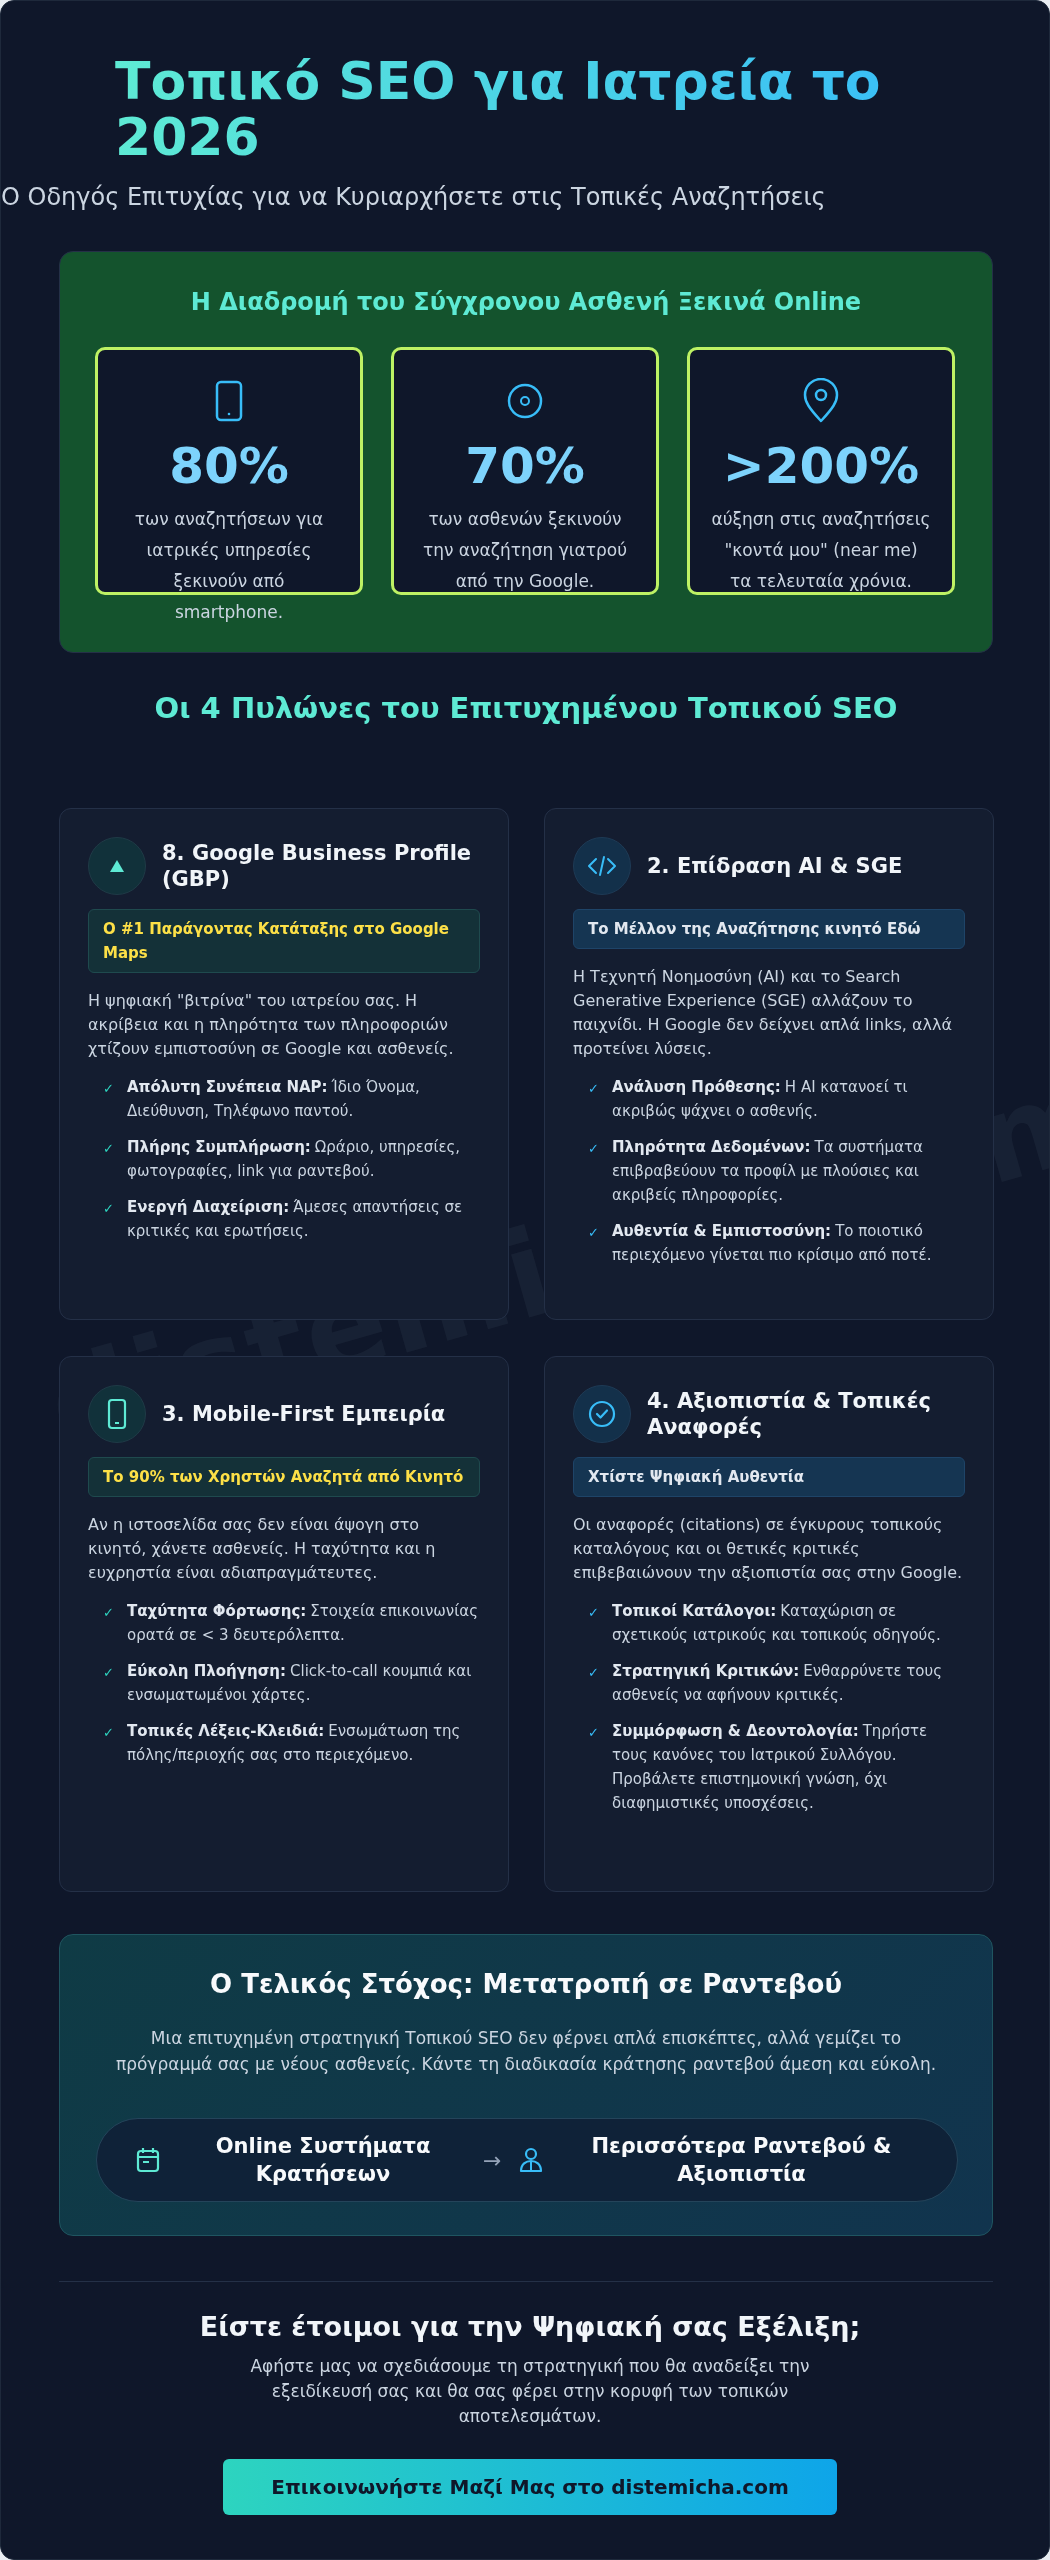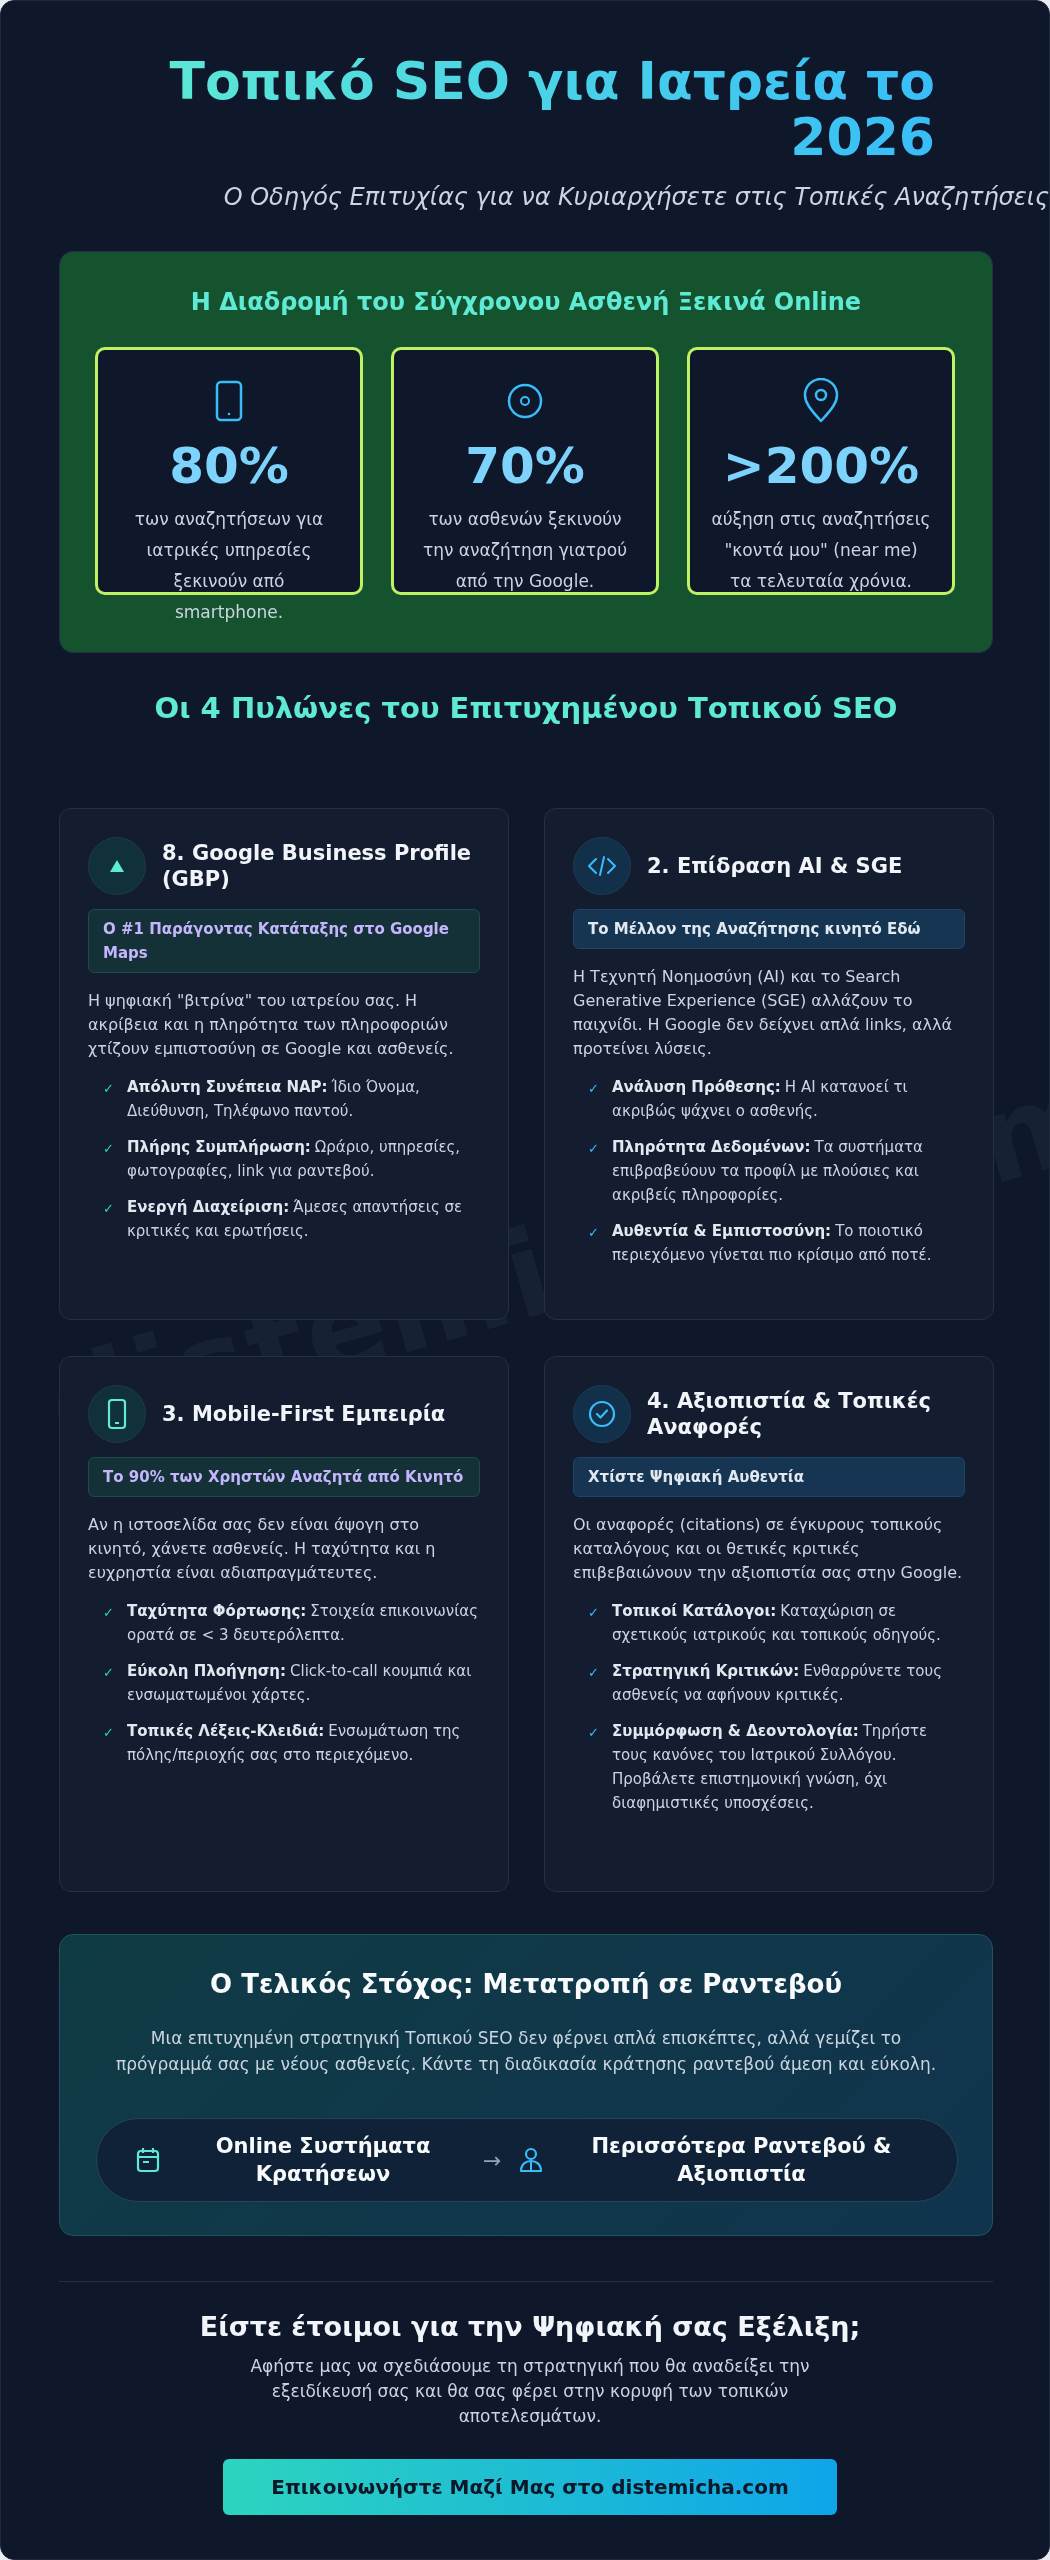--- a/index.html
+++ b/index.html
@@ -7,27 +7,27 @@
   body { font-family: "DejaVu Sans", sans-serif; color: #cbd5e1; }
   .page {
     position: absolute; left: 0; top: 0; width: 1050px; height: 2560px;
     background: #0f172a; border-radius: 14px; border: 1px solid #1e293b; overflow: hidden;
   }
   .watermark {
     position: absolute; left: 30px; top: 1190px; transform: rotate(-16deg);
     font-family: "DejaVu Sans", sans-serif; font-weight: bold; font-size: 120px;
     color: rgba(148,163,184,0.07); white-space: nowrap; pointer-events: none; letter-spacing: 2px;
   }
-  .hero { text-align: right; padding-top: 52px; }
+  .hero { text-align: left; padding-top: 52px; }
   .hero h1 {
     font-size: 52px; line-height: 56px; font-weight: bold; width: 820px; margin: 0 auto;
     background: linear-gradient(90deg, #5eead4 0%, #38bdf8 100%);
     -webkit-background-clip: text; background-clip: text; color: transparent;
   }
-  .hero p { margin-top: 18px; font-size: 24px; color: #cbd5e1; font-style: italic; }
+  .hero p { margin-top: 18px; font-size: 24px; color: #cbd5e1; }
 
   .journey {
     position: absolute; left: 58px; top: 250px; width: 934px; height: 402px;
     background: #14532d; border: 1px solid #243047; border-radius: 14px;
   }
   .journey h2 { text-align: center; margin-top: 36px; font-size: 24px; font-weight: bold; color: #5eead4; }
   .stats { position: absolute; top: 95px; left: 35px; display: flex; gap: 28px; }
   .stat {
     width: 268px; height: 248px; background: #0f172a; border: 3px solid #bef264; border-radius: 10px;
     text-align: center; padding-top: 26px;
@@ -52,21 +52,21 @@
   .badge {
     width: 58px; height: 58px; border-radius: 50%; flex: 0 0 58px;
     display: flex; align-items: center; justify-content: center; border: 1px solid #1f3a46;
   }
   .badge.teal { background: #11313a; }
   .badge.blue { background: #13304a; border-color: #1e3a55; }
   .pillar-head h3 { font-size: 21px; line-height: 26px; font-weight: bold; color: #f1f5f9; }
   .highlight {
     margin-top: 14px; border-radius: 6px; padding: 7px 14px; font-size: 15px; line-height: 24px; font-weight: bold;
   }
-  .highlight.teal { background: #143138; border: 1px solid #1f4a4e; color: #c4b5fd; }
+  .highlight.teal { background: #143138; border: 1px solid #1f4a4e; color: #fde047; }
   .highlight.blue { background: #153552; border: 1px solid #1e4468; color: #e2e8f0; }
   .pillar .body { margin-top: 16px; font-size: 16px; line-height: 24px; color: #cbd5e1; }
   .checks { margin-top: 14px; padding-left: 15px; }
   .check { display: flex; margin-bottom: 12px; font-size: 15px; line-height: 24px; }
   .check .mark { width: 24px; flex: 0 0 24px; font-size: 13px; padding-top: 2px; }
   .check .mark.teal { color: #2dd4bf; }
   .check .mark.blue { color: #38bdf8; }
   .check .k { font-weight: bold; color: #e2e8f0; margin-right: 4px; }
   .check .v { color: #cbd5e1; }
 

